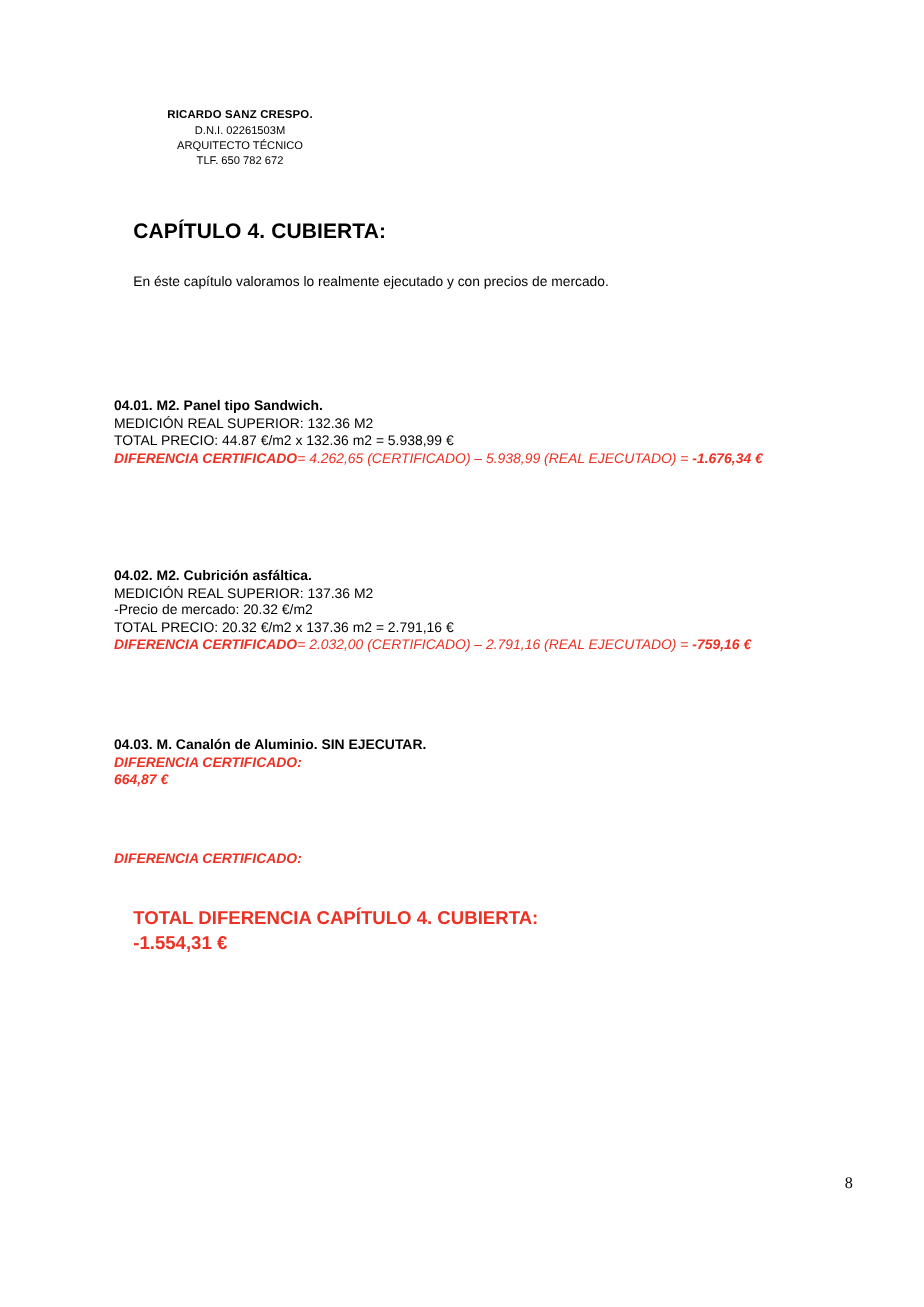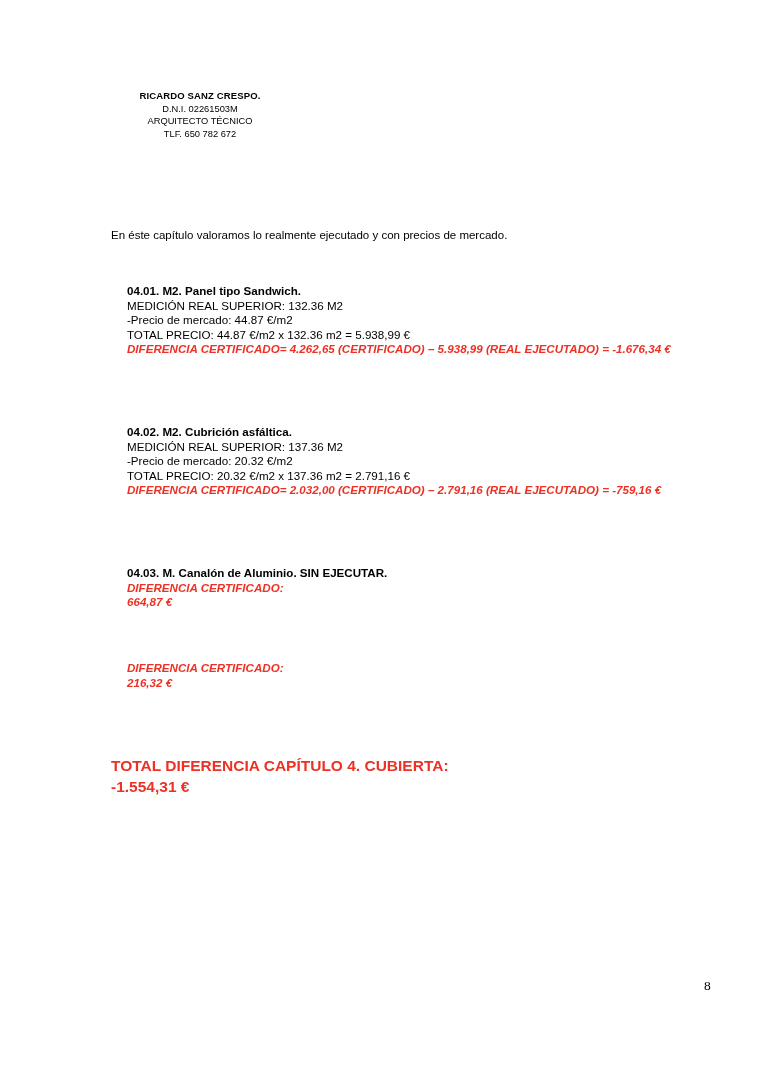--- a/index.html
+++ b/index.html
@@ -56,40 +56,41 @@
     position: absolute;
     left: 111px;
     top: 229px;
     font-size: 11.5px;
     white-space: nowrap;
   }
 
   
   .item {
     position: absolute;
-    left: 127px;
+    left: 95px;
     width: 600px;
+    margin-top: 48px;
   }
   .line {
     font-size: 11.6px;
     line-height: 14.6px;
     white-space: nowrap;
   }
   .line.heading {
     font-weight: bold;
   }
   .red {
     color: #ED3124;
     font-style: italic;
     font-weight: bold;
   }
   .red-normal {
     color: #ED3124;
     font-style: italic;
-    font-weight: bold;
+    font-weight: normal;
   }
   .diff-line {
     font-size: 11.6px;
     line-height: 14.6px;
     width: 592px;
   }
 
   
   .grand-total {
     position: absolute;
@@ -117,48 +118,47 @@
 
 <div class="page">
 
   <div class="letterhead">
     <div class="lh-name">RICARDO SANZ CRESPO.</div>
     <div class="lh-line">D.N.I. 02261503M</div>
     <div class="lh-line">ARQUITECTO TÉCNICO</div>
     <div class="lh-line">TLF. 650 782 672</div>
   </div>
 
+  <div class="chapter-title">CAPÍTULO 4. CUBIERTA:</div>
 
   <div class="intro">En éste capítulo valoramos lo realmente ejecutado y con precios de mercado.</div>
 
   <div class="item" style="top:284px;">
     <div class="line heading">04.01.  M2. Panel tipo Sandwich.</div>
     <div class="line">MEDICIÓN REAL  SUPERIOR: 132.36  M2</div>
-    <div class="line">-Precio de mercado: 44.87 €/m2</div>
     <div class="line">TOTAL PRECIO: 44.87 €/m2 x 132.36 m2 = 5.938,99 €</div>
     <div class="diff-line"><span class="red">DIFERENCIA CERTIFICADO</span><span class="red-normal">= 4.262,65 (CERTIFICADO) – 5.938,99 (REAL EJECUTADO) =</span> <span class="red">-1.676,34 €</span></div>
   </div>
 
   <div class="item" style="top:425px;">
     <div class="line heading">04.02.  M2. Cubrición asfáltica.</div>
     <div class="line">MEDICIÓN REAL  SUPERIOR: 137.36  M2</div>
     <div class="line">-Precio de mercado: 20.32 €/m2</div>
     <div class="line">TOTAL PRECIO: 20.32 €/m2 x 137.36 m2 = 2.791,16 €</div>
     <div class="diff-line"><span class="red">DIFERENCIA CERTIFICADO</span><span class="red-normal">= 2.032,00 (CERTIFICADO) – 2.791,16 (REAL EJECUTADO) =</span> <span class="red">-759,16 €</span></div>
   </div>
 
   <div class="item" style="top:566px;">
     <div class="line heading">04.03.  M. Canalón de Aluminio. SIN EJECUTAR.</div>
     <div class="line red">DIFERENCIA CERTIFICADO:</div>
     <div class="line red">664,87 €</div>
   </div>
 
   <div class="item" style="top:661px;">
     <div class="line red">DIFERENCIA CERTIFICADO:</div>
-    <div class="line red">216,32 €</div>
   </div>
 
   <div class="grand-total">
     <div>TOTAL DIFERENCIA CAPÍTULO 4. CUBIERTA:</div>
     <div>-1.554,31 €</div>
   </div>
 
   <div class="page-number">8</div>
 
 </div>

